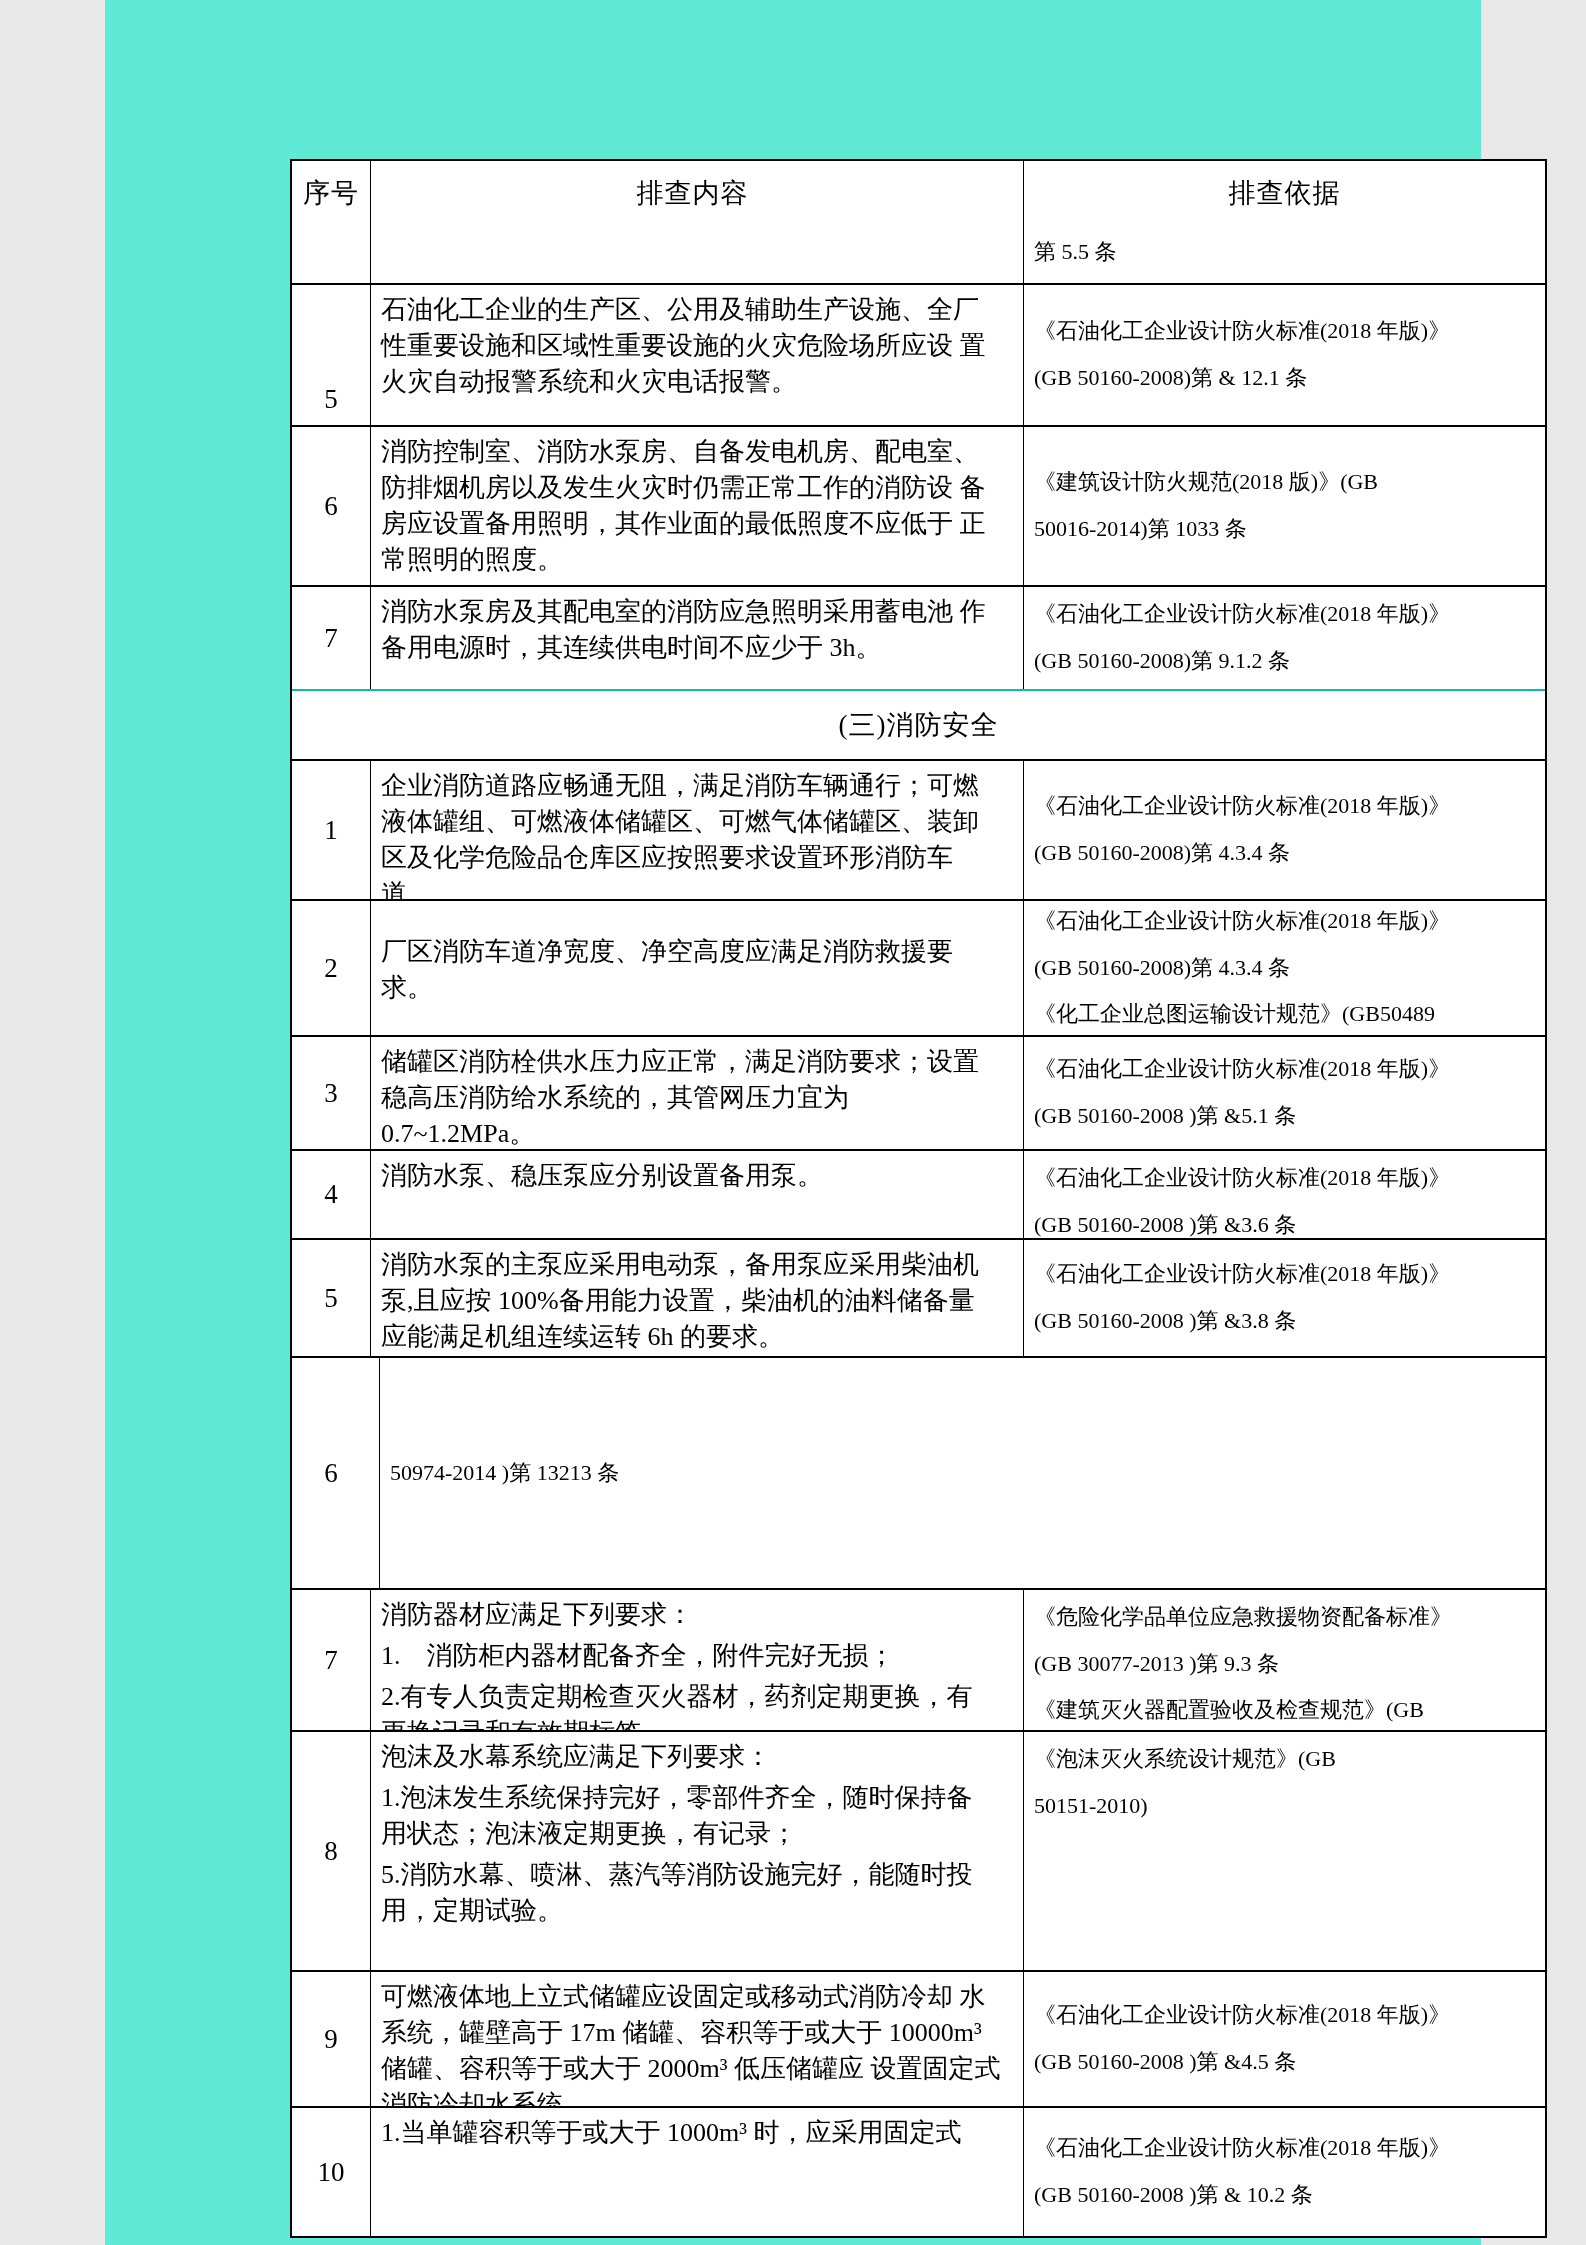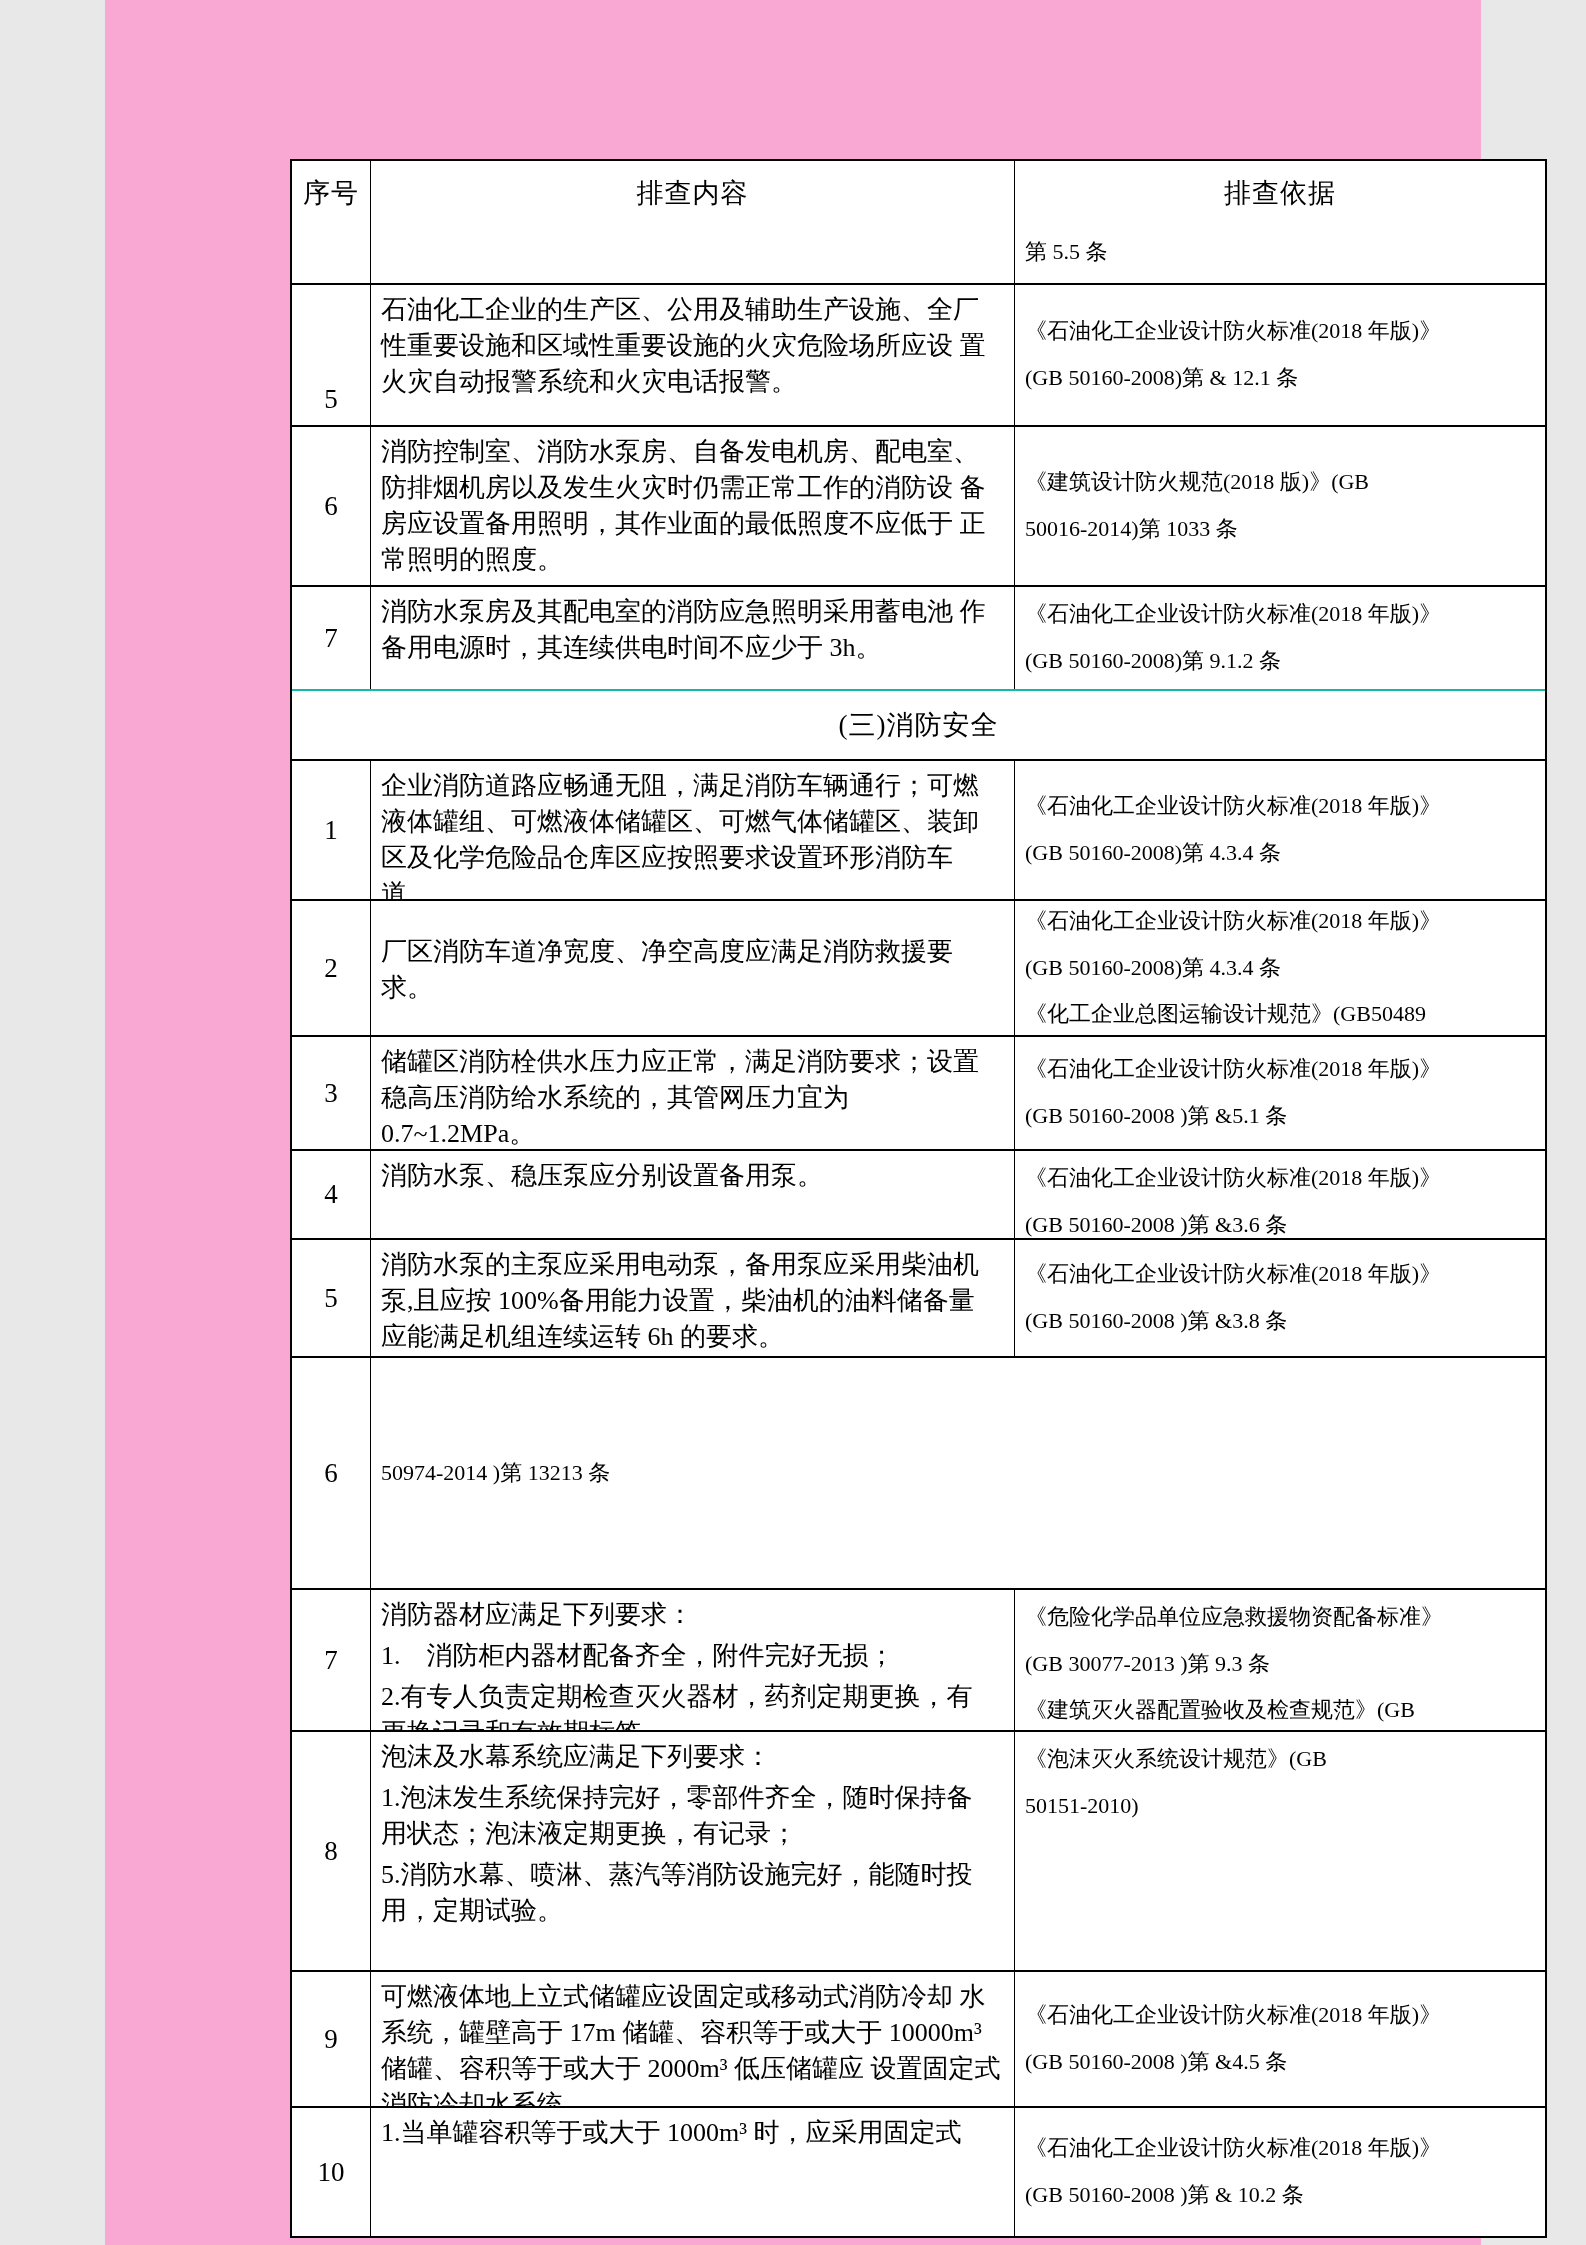--- a/index.html
+++ b/index.html
@@ -1,20 +1,20 @@
 <!DOCTYPE html>
 <html><head>
 <meta charset="utf-8">
 <style>
   html,body { margin:0; padding:0; background:#e8e8e8; }
   .page {
     position:relative;
     width:1376px; height:2245px;
     margin:0 auto;
-    background:#f9a8d4;
+    background:#5eead4;
     font-family:"Liberation Serif","DejaVu Serif",serif;
     color:#000000;
   }
   .doc-table {
     position:absolute;
     left:185px; top:159px;
     width:1257px;
     box-sizing:border-box;
     border:2px solid #000;
     background:#fff;
@@ -24,21 +24,21 @@
   .td {
     box-sizing:border-box;
     overflow:hidden;
     border-left:1px solid #000000;
     position:relative;
   }
   .td:first-child { border-left:none; }
   .c1 { flex:0 0 78px; display:flex; align-items:center; justify-content:center;
         font-size:27px; }
   .c2 { flex:0 0 644px; }
-  .c3 { flex:1; }
+  .c3 { flex:1;margin-left:9px; }
   .thead { height:64px; }
   .thead .td { display:flex; align-items:center; justify-content:center;
                font-size:27px; letter-spacing:1px; }
   .content-cell { font-size:26px; line-height:1.38; padding:7px 10px 4px 10px; text-align:left; }
   .content-cell p { margin:0 0 5px 0; }
   .content-cell p:last-child { margin-bottom:0; }
   .content-middle { display:flex; flex-direction:column; justify-content:center; }
   .basis-cell { font-size:22px; line-height:2.12; padding:2px 6px 2px 10px; }
   .basis-cell div { white-space:nowrap; }
   .basis-middle { display:flex; flex-direction:column; justify-content:center; }

